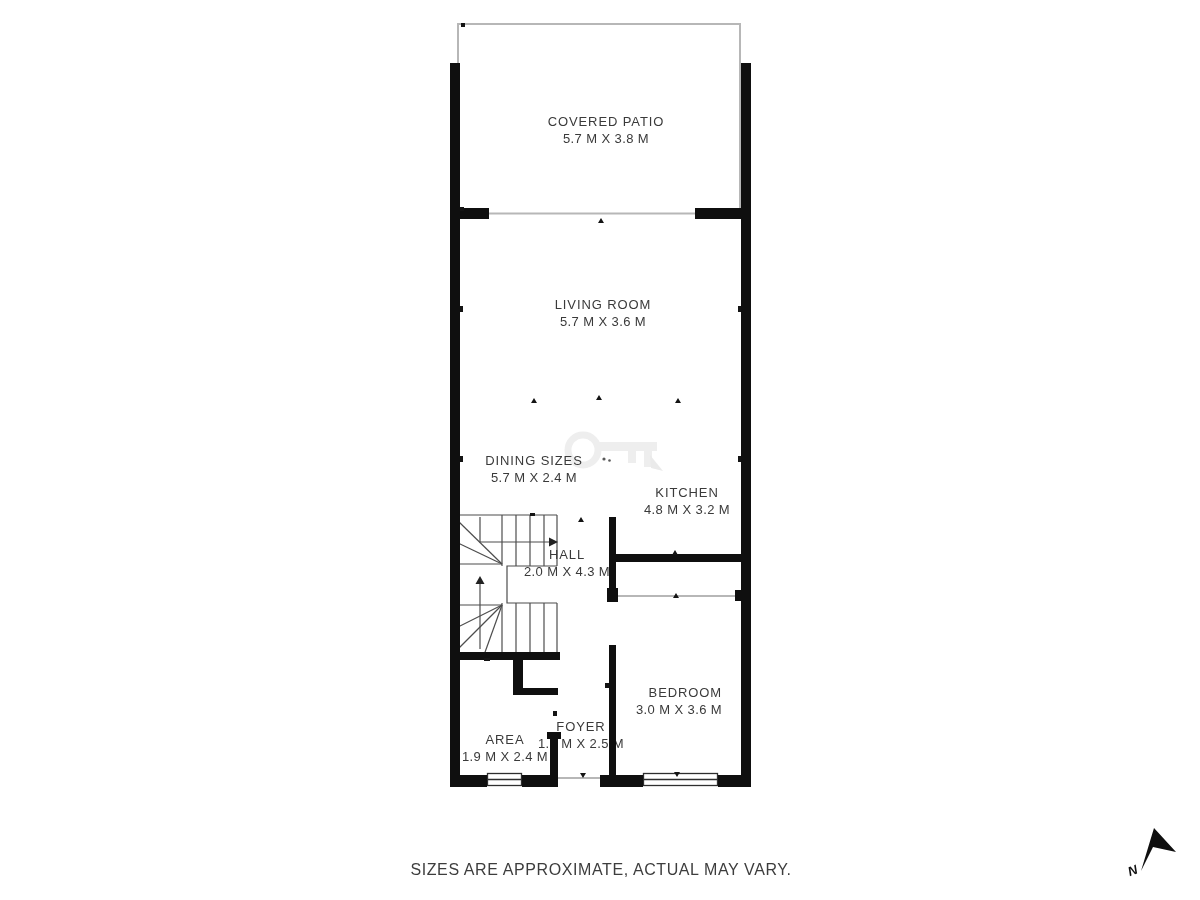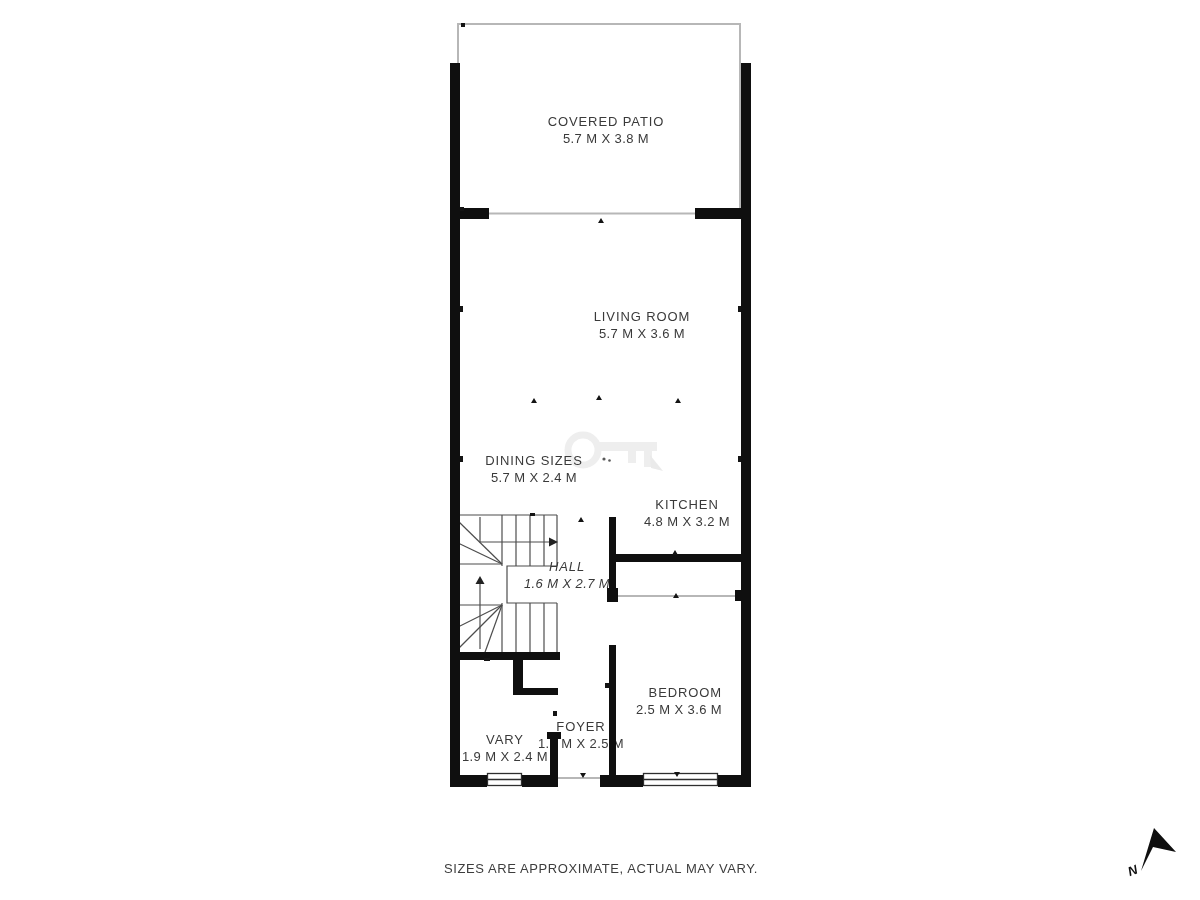--- a/index.html
+++ b/index.html
@@ -12,21 +12,21 @@
   .labels{z-index:2;}
   .over{z-index:3;pointer-events:none;}
   .room-label{
     position:absolute;transform:translateX(-50%);
     text-align:center;color:#3a3a3a;white-space:nowrap;line-height:17px;
   }
   .room-name{display:block;font-size:13px;letter-spacing:0.9px;font-weight:400;}
   .room-dims{display:block;font-size:13px;letter-spacing:0.4px;font-weight:400;}
   .disclaimer{
     position:absolute;left:601px;top:861px;transform:translateX(-50%);
-    font-size:13px;letter-spacing:0.6px;color:#3d3d3d;white-space:nowrap;
+    font-size:16px;letter-spacing:0.6px;color:#3d3d3d;white-space:nowrap;
   }
   .compass-n{
     position:absolute;left:1128px;top:863px;font-size:13px;color:#111;
     font-style:italic;font-weight:700;transform:rotate(-20deg);
   }
 </style>
 </head>
 <body>
 
 <div class="stage">
@@ -87,42 +87,42 @@
       <rect x="643.5" y="773.5" width="74" height="12"></rect>
       <path d="M643.5,779.5 L717.5,779.5" fill="none"></path>
     </g>
   </svg>
 
   <div class="layer labels">
     <div class="room-label" style="left:606px;top:113px;">
       <span class="room-name">COVERED PATIO</span>
       <span class="room-dims">5.7 M X 3.8 M</span>
     </div>
-    <div class="room-label" style="left:642px;top:296px;margin-top:12px;">
+    <div class="room-label" style="left:603px;top:296px;">
       <span class="room-name">LIVING ROOM</span>
       <span class="room-dims">5.7 M X 3.6 M</span>
     </div>
     <div class="room-label" style="left:534px;top:452px;">
       <span class="room-name">DINING SIZES</span>
       <span class="room-dims">5.7 M X 2.4 M</span>
     </div>
-    <div class="room-label" style="left:687px;top:496px;">
+    <div class="room-label" style="left:687px;top:484px;">
       <span class="room-name">KITCHEN</span>
       <span class="room-dims">4.8 M X 3.2 M</span>
     </div>
-    <div class="room-label" style="left:567px;top:558px;font-style:italic;">
+    <div class="room-label" style="left:567px;top:546px;">
       <span class="room-name">HALL</span>
-      <span class="room-dims">1.6 M X 2.7 M</span>
+      <span class="room-dims">2.0 M X 4.3 M</span>
     </div>
     <div class="room-label" style="left:679px;top:684px;text-align:right;">
       <span class="room-name">BEDROOM</span>
-      <span class="room-dims">2.5 M X 3.6 M</span>
+      <span class="room-dims">3.0 M X 3.6 M</span>
     </div>
     <div class="room-label" style="left:505px;top:731px;">
-      <span class="room-name">VARY</span>
+      <span class="room-name">AREA</span>
       <span class="room-dims">1.9 M X 2.4 M</span>
     </div>
     <div class="room-label" style="left:581px;top:718px;">
       <span class="room-name">FOYER</span>
       <span class="room-dims">1.1 M X 2.5 M</span>
     </div>
 
     <div class="disclaimer">SIZES ARE APPROXIMATE, ACTUAL MAY VARY.</div>
     <div class="compass-n">N</div>
   </div>

